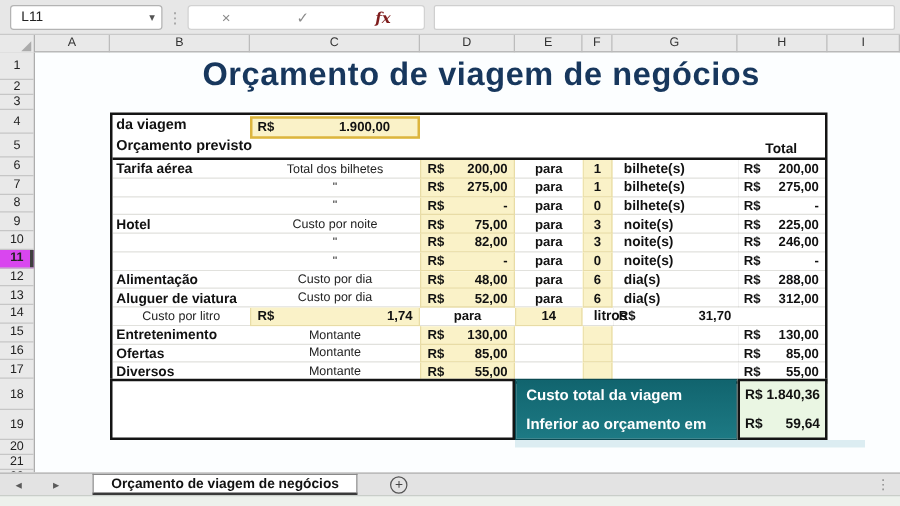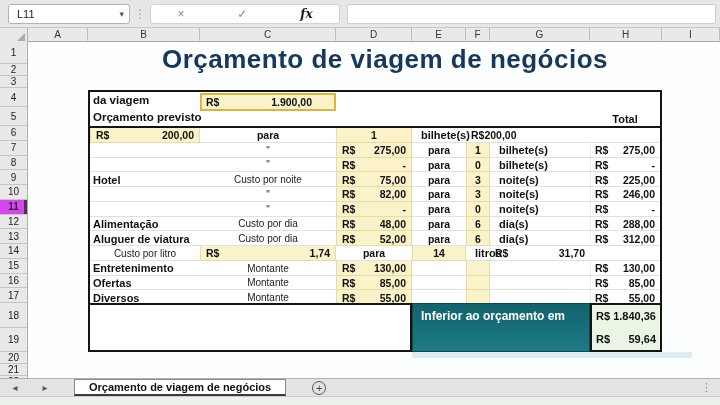--- a/index.html
+++ b/index.html
@@ -7,21 +7,21 @@
   body { font-family:"Liberation Sans", sans-serif; background:#fff; }
   #app { position:relative; width:656px; height:405px; background:#fcfeff;padding-left:39px; }
 
   
   .fbar { position:absolute; left:0; top:0; width:720px; height:28px; background:#e7e7e7; border-bottom:1px solid #c9c9c9; }
   .namebox { position:absolute; left:8px; top:4px; width:122px; height:20px; background:#fff; border:1px solid #b3b3b3; border-radius:3px; font-size:11px; color:#222; line-height:18px; padding-left:8px; }
   .nb-arrow { position:absolute; right:5px; top:0; font-size:9px; color:#555; line-height:18px; }
   .vdots { position:absolute; left:134px; top:4px; height:20px; line-height:20px; font-size:12px; color:#9a9a9a; }
   .fbtns { position:absolute; left:150px; top:4px; width:190px; height:20px; background:#fff; border:1px solid #d2d2d2; border-radius:3px; display:flex; align-items:center; justify-content:space-around; }
   .fbtn { font-size:12px; color:#8a8a8a; cursor:default; }
-  .fbtn.fx { font-family:"DejaVu Serif", serif; font-style:italic; font-weight:bold; color:#0f172a; font-size:12px; }
+  .fbtn.fx { font-family:"DejaVu Serif", serif; font-style:italic; font-weight:bold; color:#7f1d1d; font-size:12px; }
   .finput { position:absolute; left:347px; top:4px; width:369px; height:20px; background:#fff; border:1px solid #cfcfcf; border-radius:2px; }
 
   
   .headers-row { position:absolute; left:0; top:28px; width:720px; height:14px; display:flex; background:#e9e9e9; border-bottom:1px solid #a9a9a9; }
   .corner { position:relative; width:28px; height:14px; border-right:1px solid #b0b0b0; background:#e9e9e9; }
   .tri { position:absolute; right:2px; bottom:1px; width:0; height:0; border-left:8px solid transparent; border-bottom:8px solid #ababab; }
   #colheads { display:flex; flex:1; }
   .colh { height:14px; border-right:1px solid #bcbcbc; font-size:10px; color:#333; text-align:center; line-height:13px; }
 
   
@@ -139,20 +139,22 @@
           <div>
             <div class="b-input">
               <span>R$</span>
               <span class="val">1.900,00</span>
             </div>
           </div>
           <div class="b-total">Total</div>
         </div>
         <div id="tbody">
             <div class="irow">
+    <div class="c-cat">Tarifa aérea</div>
+    <div class="c-desc">Total dos bilhetes</div>
     <div class="c-amt">
       <span>R$</span>
       <span>200,00</span>
     </div>
     <div class="c-para">para</div>
     <div class="c-qty">1</div>
     <div class="c-unit">bilhete(s)</div>
     <div class="c-tot">
       <span>R$</span>
       <span>200,00</span>
@@ -320,20 +322,21 @@
     <div class="c-tot">
       <span>R$</span>
       <span>55,00</span>
     </div>
   </div>
           </div>
       </div>
 
       <div class="whitebox"></div>
       <div class="tealbox">
+        <div class="trow">Custo total da viagem</div>
         <div class="trow">Inferior ao orçamento em</div>
       </div>
       <div class="valuebox">
         <div class="vrow">
           <span>R$</span>
           <span>1.840,36</span>
         </div>
         <div class="vrow">
           <span>R$</span>
           <span>59,64</span>

